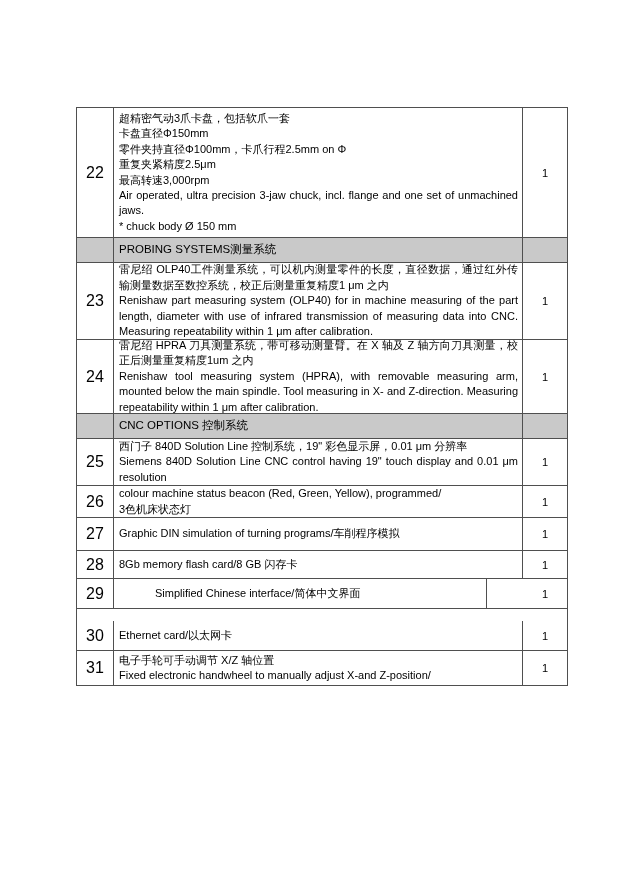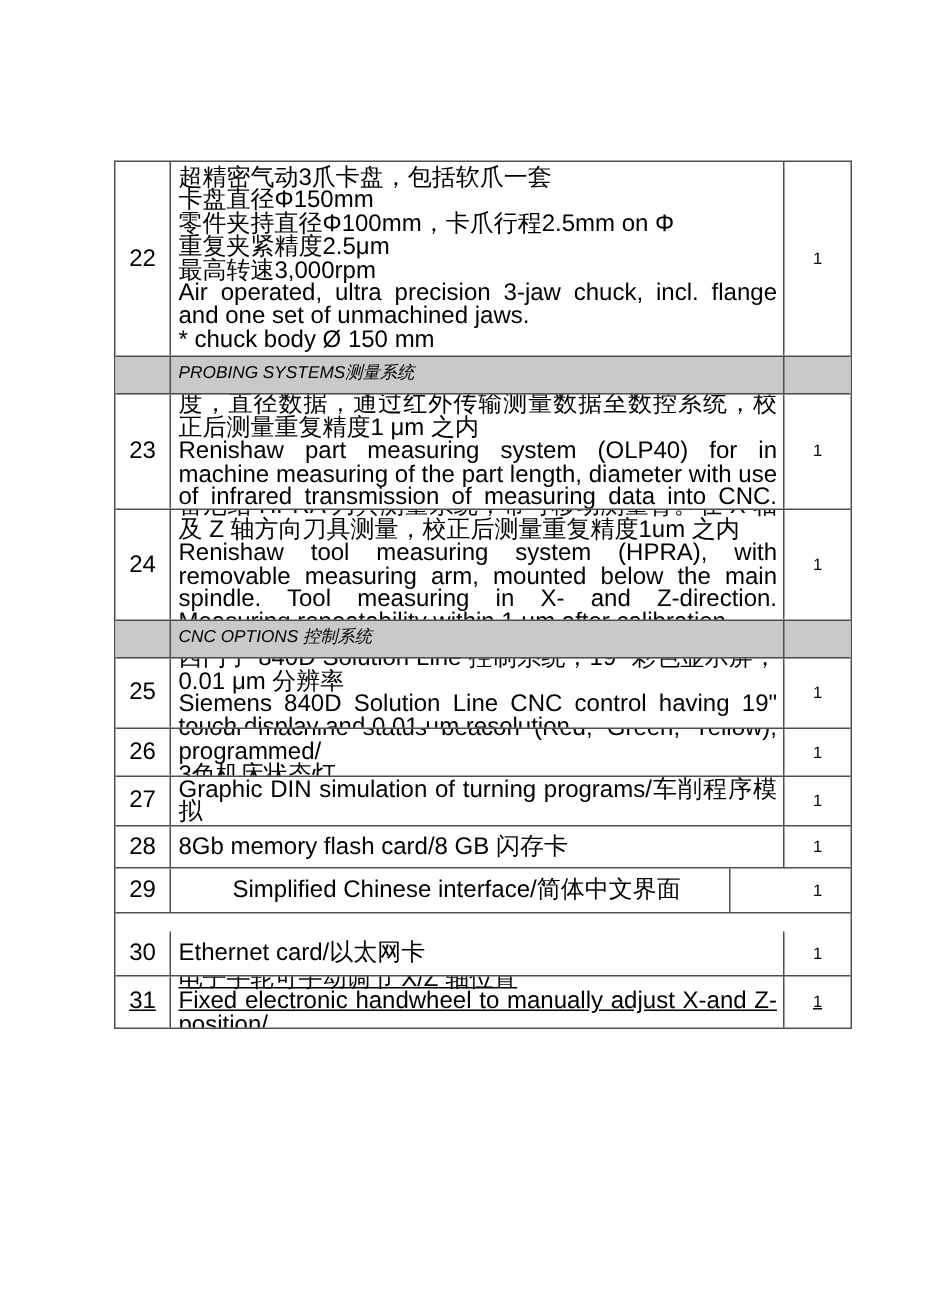--- a/index.html
+++ b/index.html
@@ -24,44 +24,44 @@
     top:107px;
     width:492px;
     border:1px solid var(--border-color);
     box-sizing:border-box;
   }
   .trow{
     display:flex;
     box-sizing:border-box;
     border-bottom:1px solid var(--border-color);
   }
-  .trow:last-child{border-bottom:none;text-decoration:underline;}
+  .trow:last-child{border-bottom:none;}
   .cell{box-sizing:border-box;overflow:hidden;}
   .cell-no{
     width:37px;min-width:37px;
     border-right:1px solid var(--border-color);
     display:flex;align-items:center;justify-content:center;
     font-size:16px;
   }
   .cell-desc{
     flex:1;
     border-right:1px solid var(--border-color);
     padding:1px 4px 1px 5px;
     display:flex;flex-direction:column;justify-content:center;
-    font-size:16px;
+    font-size:11px;
     line-height:15.4px;
   }
   .para{text-align:justify;}
   .cell-qty{
     width:44px;min-width:44px;
     display:flex;align-items:center;justify-content:center;
     font-size:11px;
   }
   .section-row{background:var(--section-bg);}
-  .section-row .cell-desc{font-size:11.5px;font-style:italic;}
+  .section-row .cell-desc{font-size:11.5px;}
 </style>
 </head>
 <body>
 
 <div class="page">
   <div class="spec-table">
       <div class="trow item-row" style="height: 130px;">
     <div class="cell cell-no">22</div>
     <div class="cell cell-desc">
           <div class="para">超精密气动3爪卡盘，包括软爪一套</div>

